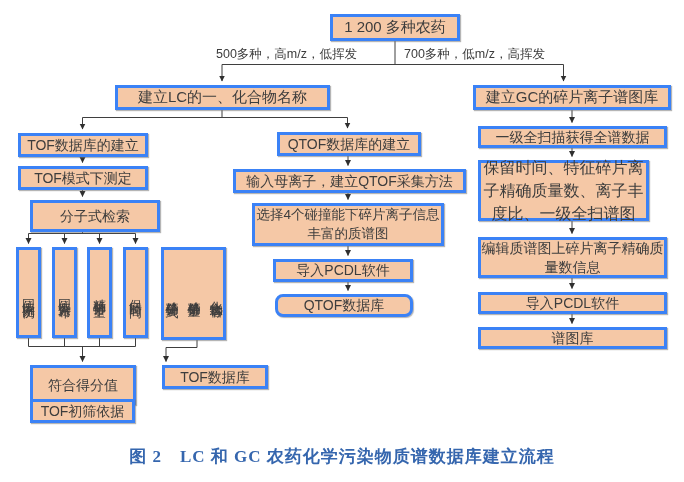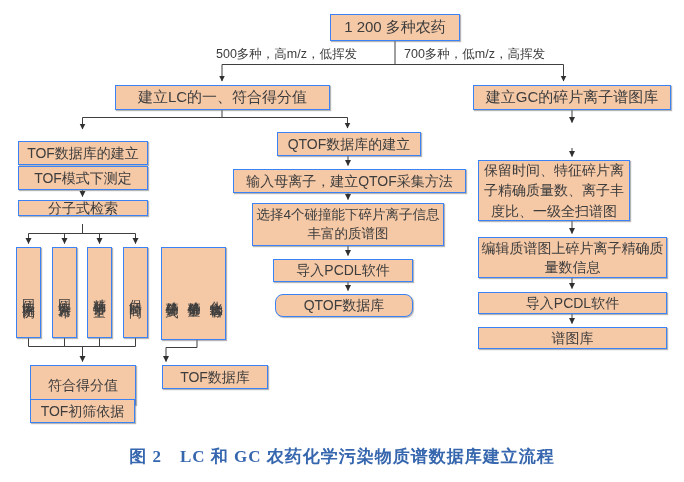--- a/index.html
+++ b/index.html
@@ -4,21 +4,21 @@
 <style>
   html,body{margin:0;padding:0;background:#ffffff;}
   #stage{
     position:relative;width:684px;height:482px;background:#ffffff;
     font-family:"Liberation Sans","DejaVu Sans",sans-serif;
     color:#3d3d3d;overflow:hidden;
   }
   #wires{position:absolute;left:0;top:0;width:684px;height:482px;pointer-events:none;}
   .box{
     position:absolute;box-sizing:border-box;
-    background:#f5c8a6;border:1px solid #3b82f6;
+    background:#f5c8a6;border:3px solid #3b82f6;
     box-shadow:1px 1px 1px rgba(120,120,120,.55);
     display:flex;align-items:center;justify-content:center;
     text-align:center;font-size:14px;line-height:1.35;color:#3d3d3d;
   }
   .box.big{font-size:15px;}
   .vbox span{
     writing-mode:vertical-lr;text-orientation:upright;
     font-size:13px;letter-spacing:2px;line-height:1;
   }
   .wide{display:flex;flex-direction:row;align-items:center;justify-content:center;gap:4px;}
@@ -83,25 +83,25 @@
       <line x1="572" y1="278" x2="572" y2="288.5" marker-end="url(#arr)"></line>
       <line x1="572" y1="314" x2="572" y2="323.5" marker-end="url(#arr)"></line>
     </g>
   </svg>
 
   <div class="box big" style="left:330px;top:14px;width:130px;height:27px;">1 200 多种农药</div>
 
   <div class="edge-label" style="left:194px;top:46px;width:185px;">500多种，高m/z，低挥发</div>
   <div class="edge-label" style="left:382px;top:46px;width:185px;">700多种，低m/z，高挥发</div>
 
-  <div class="box big" style="left:115px;top:85px;width:215px;height:25px;">建立LC的一、符合得分值</div>
+  <div class="box big" style="left:115px;top:85px;width:215px;height:25px;">建立LC的一、化合物名称</div>
 
-  <div class="box" style="left:18px;top:133px;width:130px;height:24px;margin-top:8px;">TOF数据库的建立</div>
+  <div class="box" style="left:18px;top:133px;width:130px;height:24px;">TOF数据库的建立</div>
   <div class="box" style="left:18px;top:166px;width:130px;height:24px;">TOF模式下测定</div>
-  <div class="box" style="left:18px;top:200px;width:130px;height:16px;">分子式检索</div>
+  <div class="box" style="left:30px;top:200px;width:130px;height:32px;">分子式检索</div>
 
   <div class="box vbox" style="left:16px;top:247px;width:25px;height:91px;">
       <span>同位素比例</span>
     </div>
   <div class="box vbox" style="left:52px;top:247px;width:25px;height:91px;">
       <span>同位素分布</span>
     </div>
   <div class="box vbox" style="left:87px;top:247px;width:25px;height:91px;">
       <span>精确分子量</span>
     </div>
@@ -119,20 +119,21 @@
   <div class="box" style="left:30px;top:399px;width:105px;height:24px;">TOF初筛依据</div>
   <div class="box" style="left:151px;top:365px;width:106px;height:24px;margin-left:11px;">TOF数据库</div>
 
   <div class="box" style="left:277px;top:132px;width:144px;height:24px;">QTOF数据库的建立</div>
   <div class="box" style="left:233px;top:169px;width:233px;height:24px;">输入母离子，建立QTOF采集方法</div>
   <div class="box" style="left:252px;top:203px;width:192px;height:43px;font-size:13.5px;">选择4个碰撞能下碎片离子信息丰富的质谱图</div>
   <div class="box" style="left:273px;top:259px;width:140px;height:23px;">导入PCDL软件</div>
   <div class="box" style="left:275px;top:294px;width:138px;height:23px;border-radius:8px;">QTOF数据库</div>
 
   <div class="box big" style="left:473px;top:85px;width:198px;height:25px;">建立GC的碎片离子谱图库</div>
-  <div class="box" style="left:478px;top:160px;width:152px;height:61px;font-size:14px;line-height:1.45;">保留时间、特征碎片离子精确质量数、离子丰度比、一级全扫谱图</div>
+  <div class="box" style="left:478px;top:126px;width:189px;height:22px;">一级全扫描获得全谱数据</div>
+  <div class="box" style="left:478px;top:160px;width:171px;height:61px;font-size:16px;line-height:1.45;">保留时间、特征碎片离子精确质量数、离子丰度比、一级全扫谱图</div>
   <div class="box" style="left:478px;top:237px;width:189px;height:41px;font-size:14px;">编辑质谱图上碎片离子精确质量数信息</div>
   <div class="box" style="left:478px;top:292px;width:189px;height:22px;">导入PCDL软件</div>
   <div class="box" style="left:478px;top:327px;width:189px;height:22px;">谱图库</div>
 
   <div class="caption">图 2　LC 和 GC 农药化学污染物质谱数据库建立流程</div>
 
 </div>
 
 </body></html>

